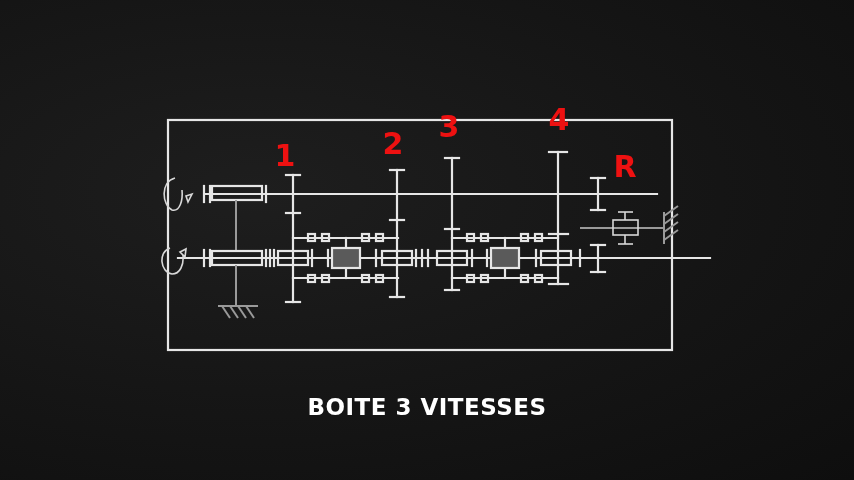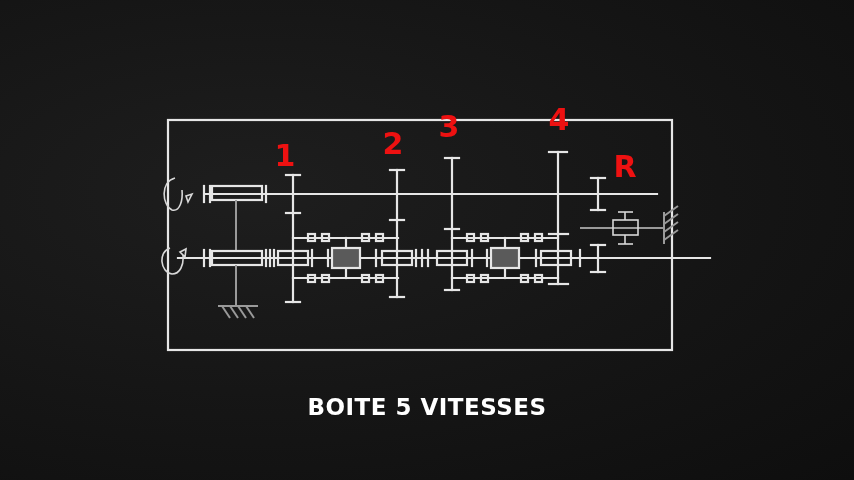--- a/index.html
+++ b/index.html
@@ -175,13 +175,13 @@
     </g>
   </g>
 
   <text class="gear-label" x="285" y="166" text-anchor="middle">1</text>
   <text class="gear-label" x="393" y="154" text-anchor="middle">2</text>
   <text class="gear-label" x="449" y="137" text-anchor="middle">3</text>
   <text class="gear-label" x="559" y="130" text-anchor="middle">4</text>
   <text class="gear-label" x="625" y="177" text-anchor="middle">R</text>
 </svg>
 
-<div class="caption">BOITE 5 VITESSES</div>
+<div class="caption">BOITE 3 VITESSES</div>
 
 </body></html>

